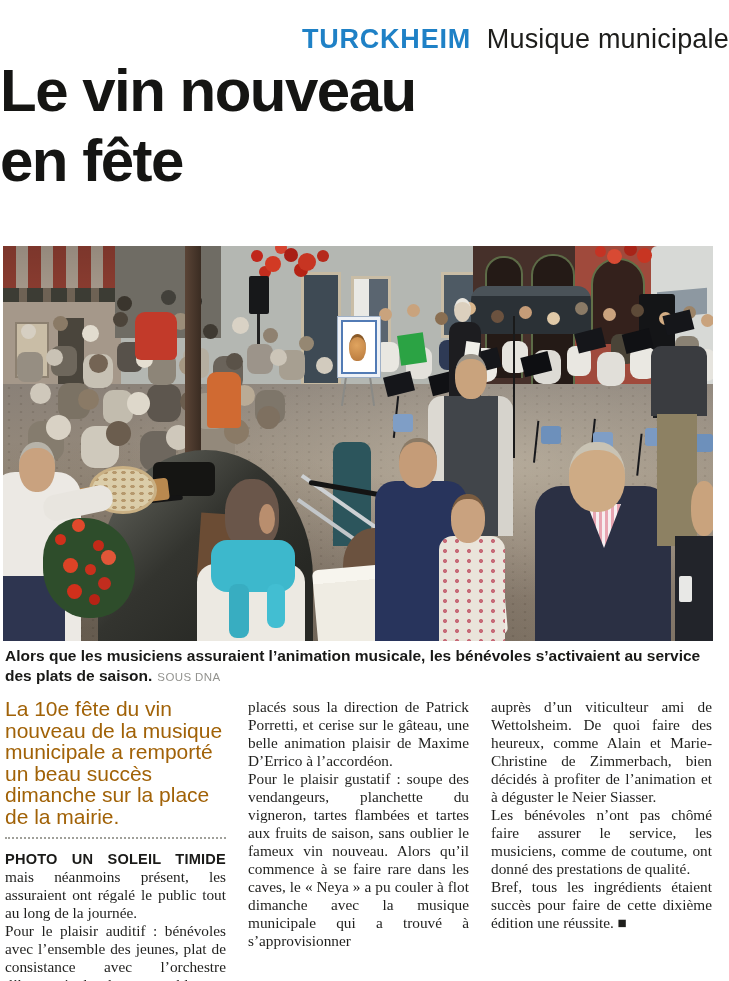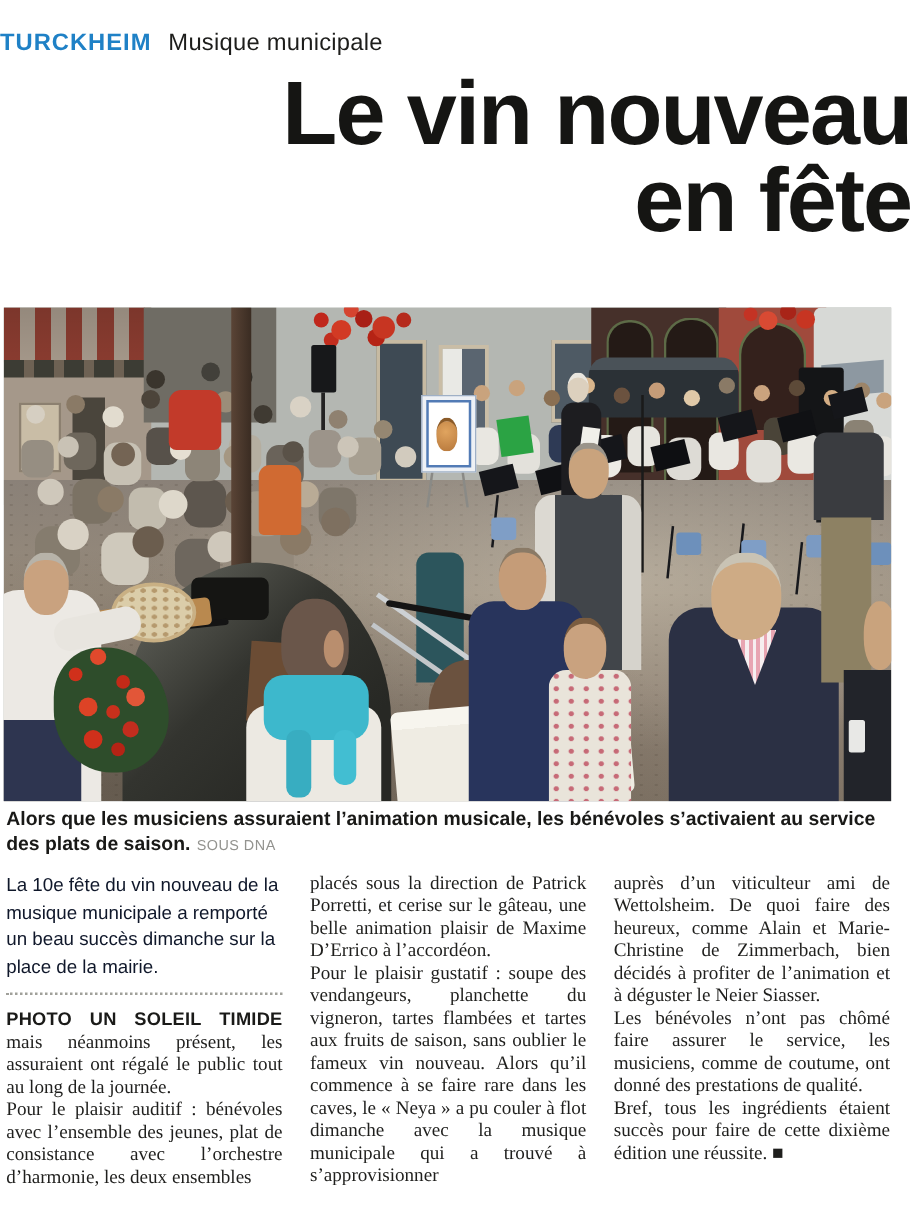--- a/index.html
+++ b/index.html
@@ -1,26 +1,26 @@
 <!DOCTYPE html>
 <html><head>
 <meta charset="utf-8">
 <style>
   html,body{margin:0;padding:0;background:#ffffff;}
   .page{position:relative;width:729px;height:981px;background:#ffffff;overflow:hidden;
         font-family:"Liberation Sans",sans-serif;}
 
   
-  .kicker{position:absolute;top:24px;left:0;width:100%;text-align:left;font-size:19px;letter-spacing:.2px;}
+  .kicker{position:absolute;top:24px;left:0;width:100%;text-align:right;font-size:27px;letter-spacing:.2px;}
   .kicker .loc{color:#1f81c6;font-weight:bold;letter-spacing:.8px;}
   .kicker .topic{color:#1d1d1b;font-weight:400;margin-left:8px;}
 
   
-  .headline{position:absolute;top:56px;left:0;width:100%;margin:0;text-align:right;
-            font-size:72px;line-height:70px;font-weight:800;color:#151513;letter-spacing:-1.5px;}
+  .headline{position:absolute;top:56px;left:0;width:100%;margin:0;text-align:left;
+            font-size:60px;line-height:70px;font-weight:800;color:#151513;letter-spacing:-1.5px;}
 
   
   .photo{position:absolute;left:3px;top:246px;width:710px;height:395px;overflow:hidden;background:#b4b7b2;}
   .photo div{position:absolute;}
   .ph-left-facade{left:0;top:0;width:118px;height:158px;background:
       linear-gradient(180deg, rgba(0,0,0,.10), rgba(0,0,0,0) 30%),
       repeating-linear-gradient(90deg,#8a3c30 0 13px,#a5988a 13px 25px);
       background-size:100% 100%,100% 44px;background-repeat:no-repeat;background-color:#a5988a;}
   .ph-facade-boxes{left:0;top:42px;width:118px;height:14px;background:repeating-linear-gradient(90deg,#3c3c34 0 16px,#6e6254 16px 24px);}
   .ph-facade-door{left:55px;top:72px;width:26px;height:86px;background:#4a453c;}
@@ -132,21 +132,21 @@
   .ph-cup{left:676px;top:330px;width:13px;height:26px;background:#e8e8e6;border-radius:2px;}
 
   
   .caption{position:absolute;left:5px;top:646px;width:702px;margin:0;
            font-size:15.5px;line-height:20px;color:#191917;font-weight:bold;}
   .caption .credit{font-weight:normal;font-size:11.5px;color:#93938f;letter-spacing:.4px;margin-left:5px;}
 
   
   .columns{position:absolute;left:5px;top:698px;width:707px;display:flex;gap:22px;}
   .col{width:221px;}
-  .intro{margin:0 0 10px 0;font-size:15px;line-height:21.5px;color:#0f172a;}
+  .intro{margin:0 0 10px 0;font-size:21px;line-height:21.5px;color:#a16207;}
   .dotted-sep{border:none;border-top:2px dotted #a0a09a;margin:10px 0 11px 0;height:0;}
   .body{margin:0;font-family:"Liberation Serif",serif;font-size:15.3px;line-height:18px;color:#1f1f1d;text-align:justify;}
   .body + .body{margin-top:0;}
   .lead{font-family:"Liberation Sans",sans-serif;font-weight:bold;font-size:14.6px;letter-spacing:.2px;color:#1a1a18;}
 </style>
 </head>
 <body>
 
 <div class="page">
 

